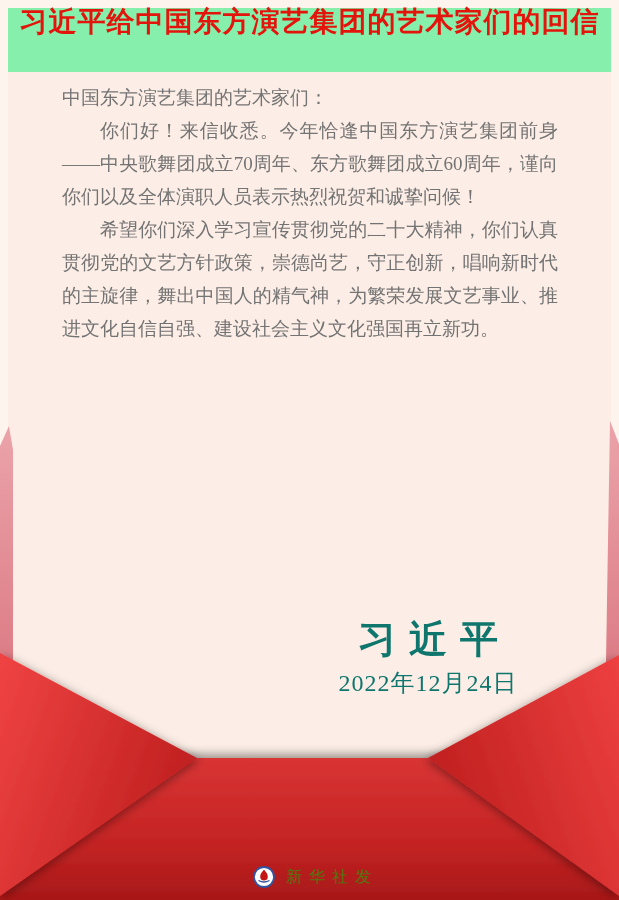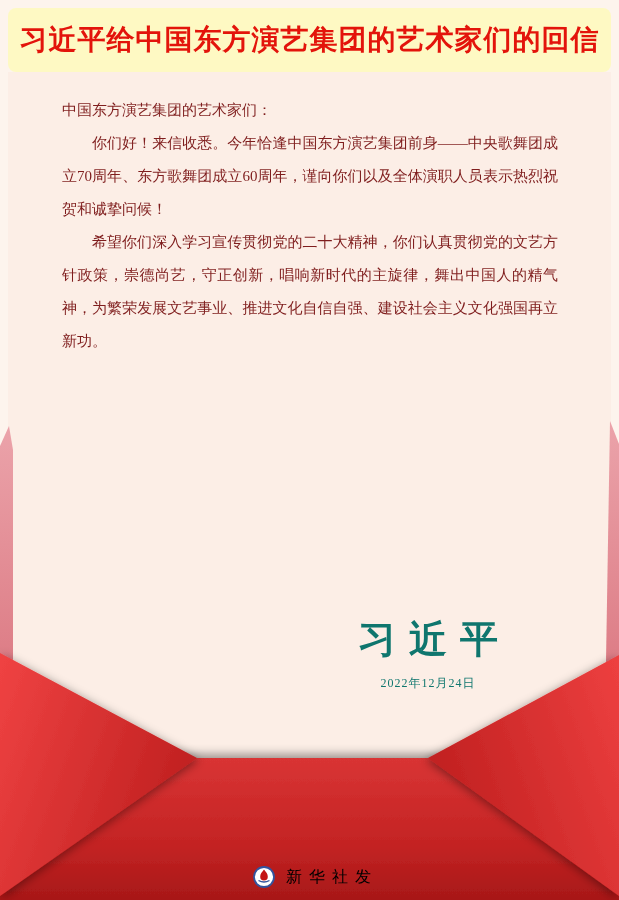--- a/index.html
+++ b/index.html
@@ -17,67 +17,67 @@
     background:#fceee6;
   }
   
   .envelope{
     position:absolute;left:0;top:0;width:619px;height:900px;
     pointer-events:none;
   }
   
   .banner{
     position:absolute;left:8px;right:8px;top:8px;height:64px;
-    background:#fef9c3;
-    display:flex;align-items:center;justify-content:center;border-radius:8px;
+    background:#86efac;
+    display:flex;align-items:flex-start;justify-content:center;
   }
   .banner h1{
     margin:0;
     font-size:28px;line-height:1;
     font-weight:bold;
     color:#e3140b;
     letter-spacing:1px;
     white-space:nowrap;
   }
   
   .letter{
-    position:absolute;left:62px;top:94px;width:496px;
-    font-size:15px;line-height:33px;
-    color:#7f1d1d;
+    position:absolute;left:62px;top:81px;width:496px;
+    font-size:19px;line-height:33px;
+    color:#737373;
     text-align:justify;
     text-justify:inter-ideograph;
   }
   .letter p{margin:0;}
   .letter p.para{text-indent:2em;}
   
   .sig-block{
     position:absolute;left:268px;top:616px;width:320px;
     text-align:center;color:#0f766e;
   }
   .signature{
     font-size:38px;line-height:46px;
     letter-spacing:13px;
     font-weight:600;
     text-indent:13px; 
   }
   .sig-date{
     margin-top:9px;
-    font-size:12px;line-height:24px;
+    font-size:24px;line-height:24px;
     letter-spacing:1px;
   }
   
   .credit{
     position:absolute;left:0;right:0;bottom:12px;
     display:flex;align-items:center;justify-content:center;
     gap:11px;
     transform:translateX(6px);
   }
   .credit .logo{width:22px;height:22px;flex:0 0 auto;}
   .credit .credit-text{
-    color:#000000;
+    color:#4d7c0f;
     font-size:16px;
     letter-spacing:7px;
     line-height:22px;
     white-space:nowrap;
   }
 </style>
 </head>
 <body>
 
 <div class="canvas">

